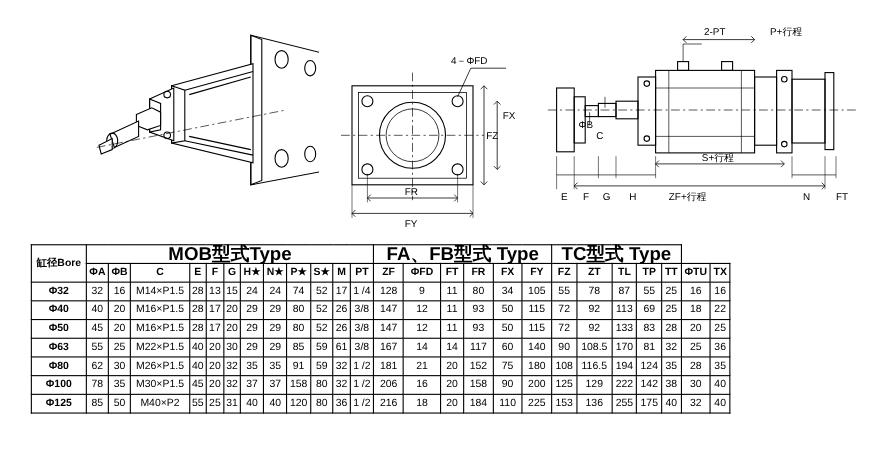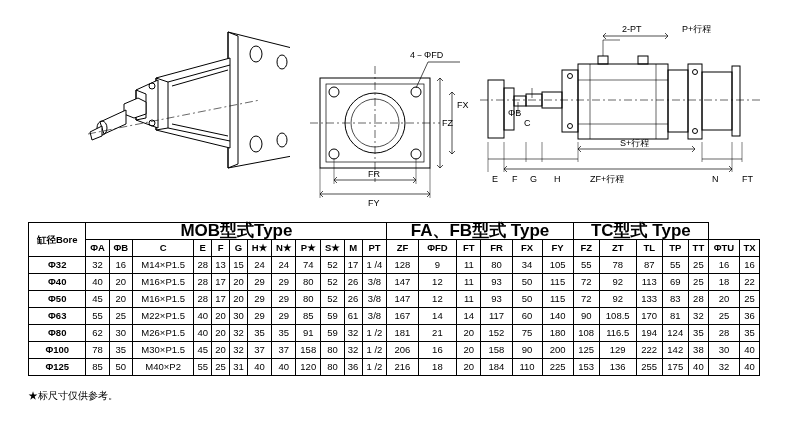--- a/index.html
+++ b/index.html
@@ -10,21 +10,21 @@
     position:relative;
     overflow:hidden;
   }
   .drawings{position:relative;height:200px;width:790px;}
   .panel{position:absolute;}
   svg{display:block;}
   text{font-family:"Liberation Sans", sans-serif;}
 
   
   .tbl-wrap{position:absolute;left:28px;top:222px;width:732px;}
-  table{border-collapse:collapse;width:732px;font-size:9.5px;}
+  table{border-collapse:collapse;width:636px;font-size:9.5px;}
   th,td{
     border:1px solid #000;
     text-align:center;
     padding:1px 1px;
     height:14px;
     line-height:12px;
     white-space:nowrap;
     font-weight:normal;
   }
   th{font-weight:bold;}
@@ -121,21 +121,21 @@
         <path d="M116,126 L116,152" stroke-width="0.5"></path>
       </g>
       <text x="110" y="26" font-size="9">4－ΦFD</text>
       <text x="142" y="94" font-size="9">FZ</text>
       <text x="157" y="76" font-size="9">FX</text>
       <text x="68" y="145" font-size="9">FR</text>
       <text x="68" y="174" font-size="9">FY</text>
     </svg>
   </div>
 
-  <div class="panel" style="left:470px;top:14px;">
+  <div class="panel" style="left:488px;top:14px;">
     <svg width="300" height="180" viewBox="0 0 300 180">
       <g fill="none" stroke="#000" stroke-width="1">
 
         <rect x="108" y="50" width="90" height="75"></rect>
         <rect x="198" y="56" width="20" height="62"></rect>
 
         <rect x="92" y="56" width="16" height="62"></rect>
 
         <rect x="72" y="78" width="20" height="16"></rect>
         <rect x="56" y="80" width="16" height="12"></rect>
@@ -445,14 +445,13 @@
         <td>175</td>
         <td>40</td>
         <td>32</td>
         <td>40</td>
       </tr>
     </tbody>
   </table>
 </div>
 
 <div class="note">
-  <div>★标尺寸仅供参考。</div>
 </div>
 
 </body></html>

